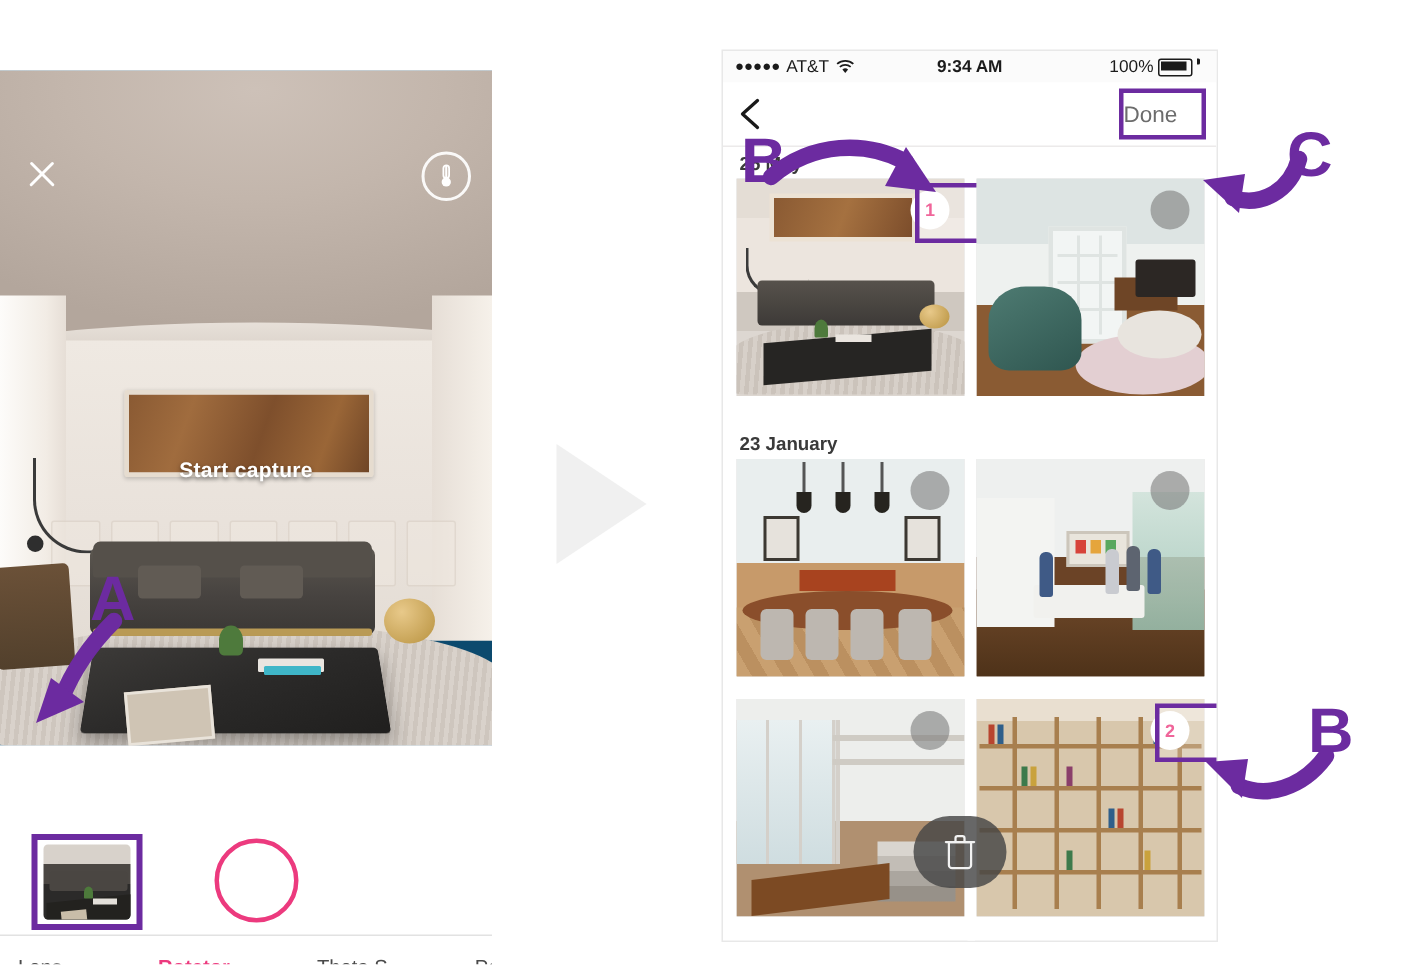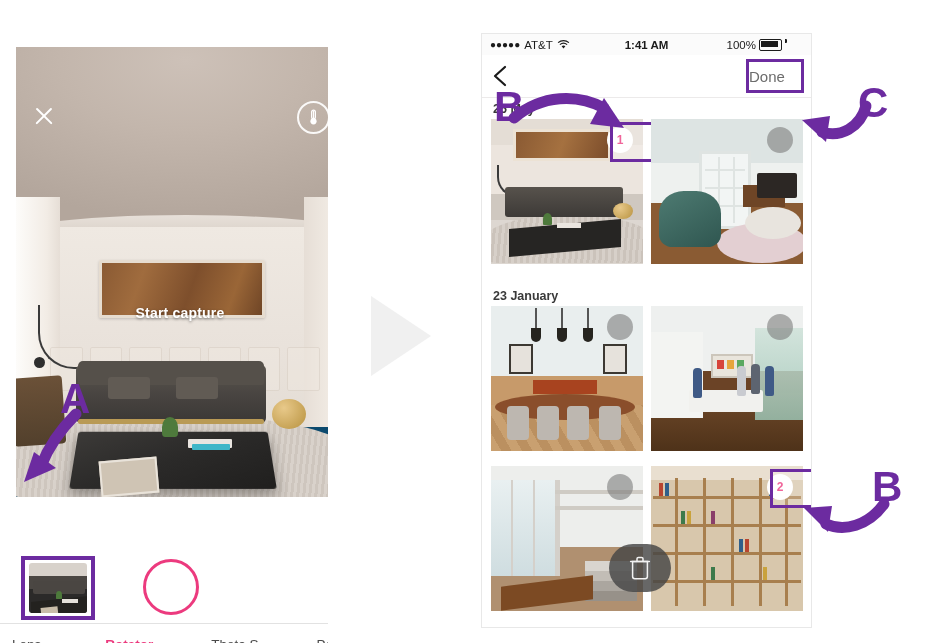--- a/index.html
+++ b/index.html
@@ -10,21 +10,21 @@
     position:relative;overflow:hidden;
     -webkit-font-smoothing:antialiased;
   }
 
   
   #left-panel{
     position:absolute;left:0;top:47px;width:328px;height:596px;
     background:#ffffff;overflow:hidden;
   }
   #viewfinder{
-    position:absolute;left:16px;top:0;width:328px;height:450px;
+    position:absolute;left:0;top:0;width:328px;height:450px;
     overflow:hidden;
     background:#0c4a6e;
   }
   
   .vf-ceiling{
     position:absolute;left:-40px;top:-30px;width:420px;height:215px;
     background:radial-gradient(ellipse 280px 160px at 50% 20%, #cdc1b8 0%, #c3b6ac 45%, #b3a69c 100%);
     border-bottom-left-radius:60% 40px;border-bottom-right-radius:60% 40px;
   }
   .vf-cornice{
@@ -171,21 +171,21 @@
     background:#ffffff;border:1px solid #e8e8e8;overflow:hidden;box-sizing:border-box;
   }
   #statusbar{
     position:absolute;left:0;top:0;width:100%;height:21px;
     background:#fbfbfb;display:flex;align-items:center;
     font-size:11.5px;color:#1b1b1b;
   }
   #statusbar .carrier{position:absolute;left:8px;display:flex;align-items:center;gap:4px;}
   #statusbar .dots{letter-spacing:0px;font-size:10px;}
   #statusbar .time{position:absolute;left:0;width:100%;text-align:center;font-weight:bold;font-size:11.5px;}
-  #statusbar .batt{position:absolute;right:24px;display:flex;align-items:flex-start;gap:3px;}
+  #statusbar .batt{position:absolute;right:11px;display:flex;align-items:flex-start;gap:3px;}
   .batt-box{width:21px;height:10px;border:1px solid #1b1b1b;border-radius:2px;position:relative;}
   .batt-box:after{content:"";position:absolute;left:1px;top:1px;width:17px;height:6px;background:#1b1b1b;}
   .batt-cap{width:2px;height:4px;background:#1b1b1b;border-radius:0 1px 1px 0;}
 
   #navbar{
     position:absolute;left:0;top:21px;width:100%;height:42px;
     background:#ffffff;border-bottom:1px solid #eceaea;
   }
   #nav-back{
     position:absolute;left:8px;top:9px;width:22px;height:24px;cursor:pointer;
@@ -366,21 +366,21 @@
   <div id="statusbar">
     <div class="carrier">
       <span class="dots">●●●●●</span>
       <span>AT&amp;T</span>
       <svg width="13" height="10" viewBox="0 0 13 10" aria-hidden="true">
         <path d="M6.5 8.6 4.6 6.3a3 3 0 0 1 3.8 0z" fill="#1b1b1b"></path>
         <path d="M2.9 4.6a5.6 5.6 0 0 1 7.2 0" stroke="#1b1b1b" stroke-width="1.2" fill="none"></path>
         <path d="M1.1 2.6a8.3 8.3 0 0 1 10.8 0" stroke="#1b1b1b" stroke-width="1.2" fill="none"></path>
       </svg>
     </div>
-    <div class="time">1:41 AM</div>
+    <div class="time">9:34 AM</div>
     <div class="batt">
       <span>100%</span>
       <span class="batt-box"></span>
       <span class="batt-cap"></span>
     </div>
   </div>
 
   <div id="navbar">
     <div id="nav-back">
       <svg width="22" height="24" viewBox="0 0 22 24" aria-hidden="true">

